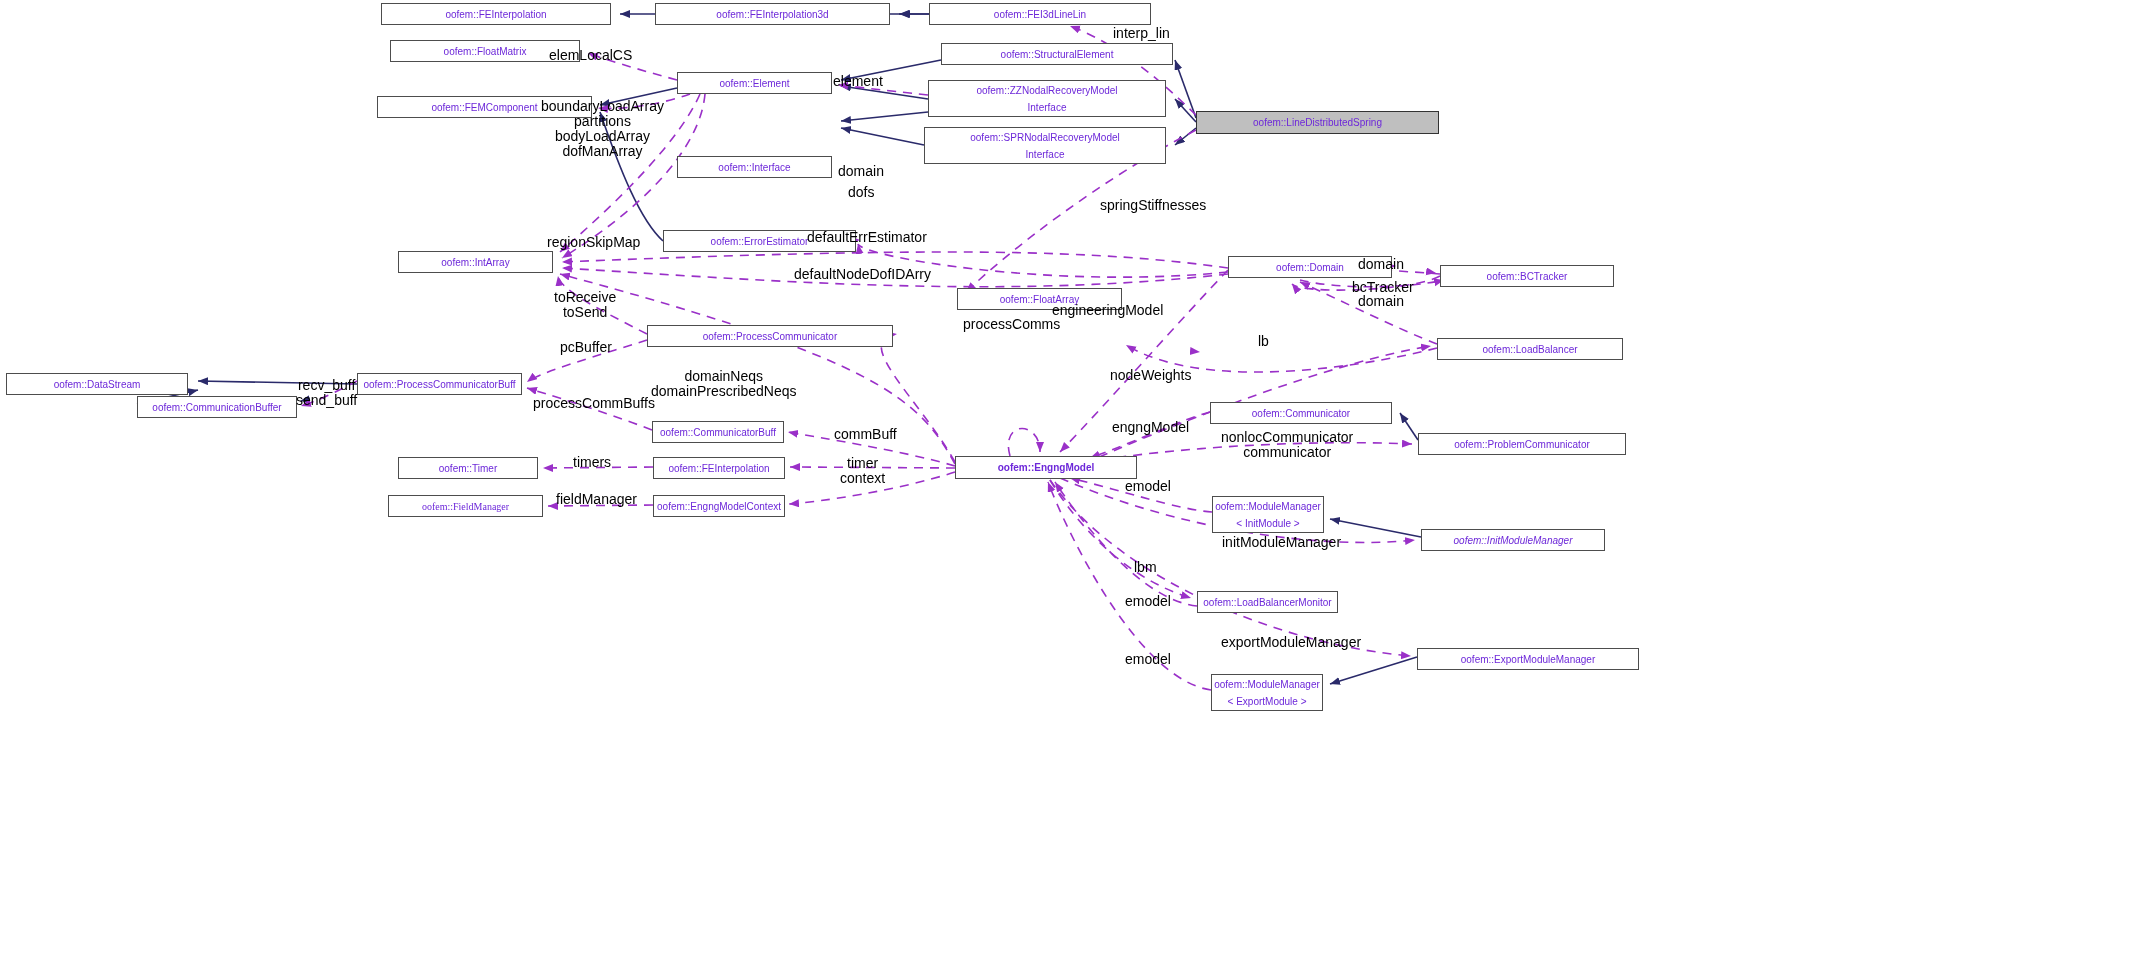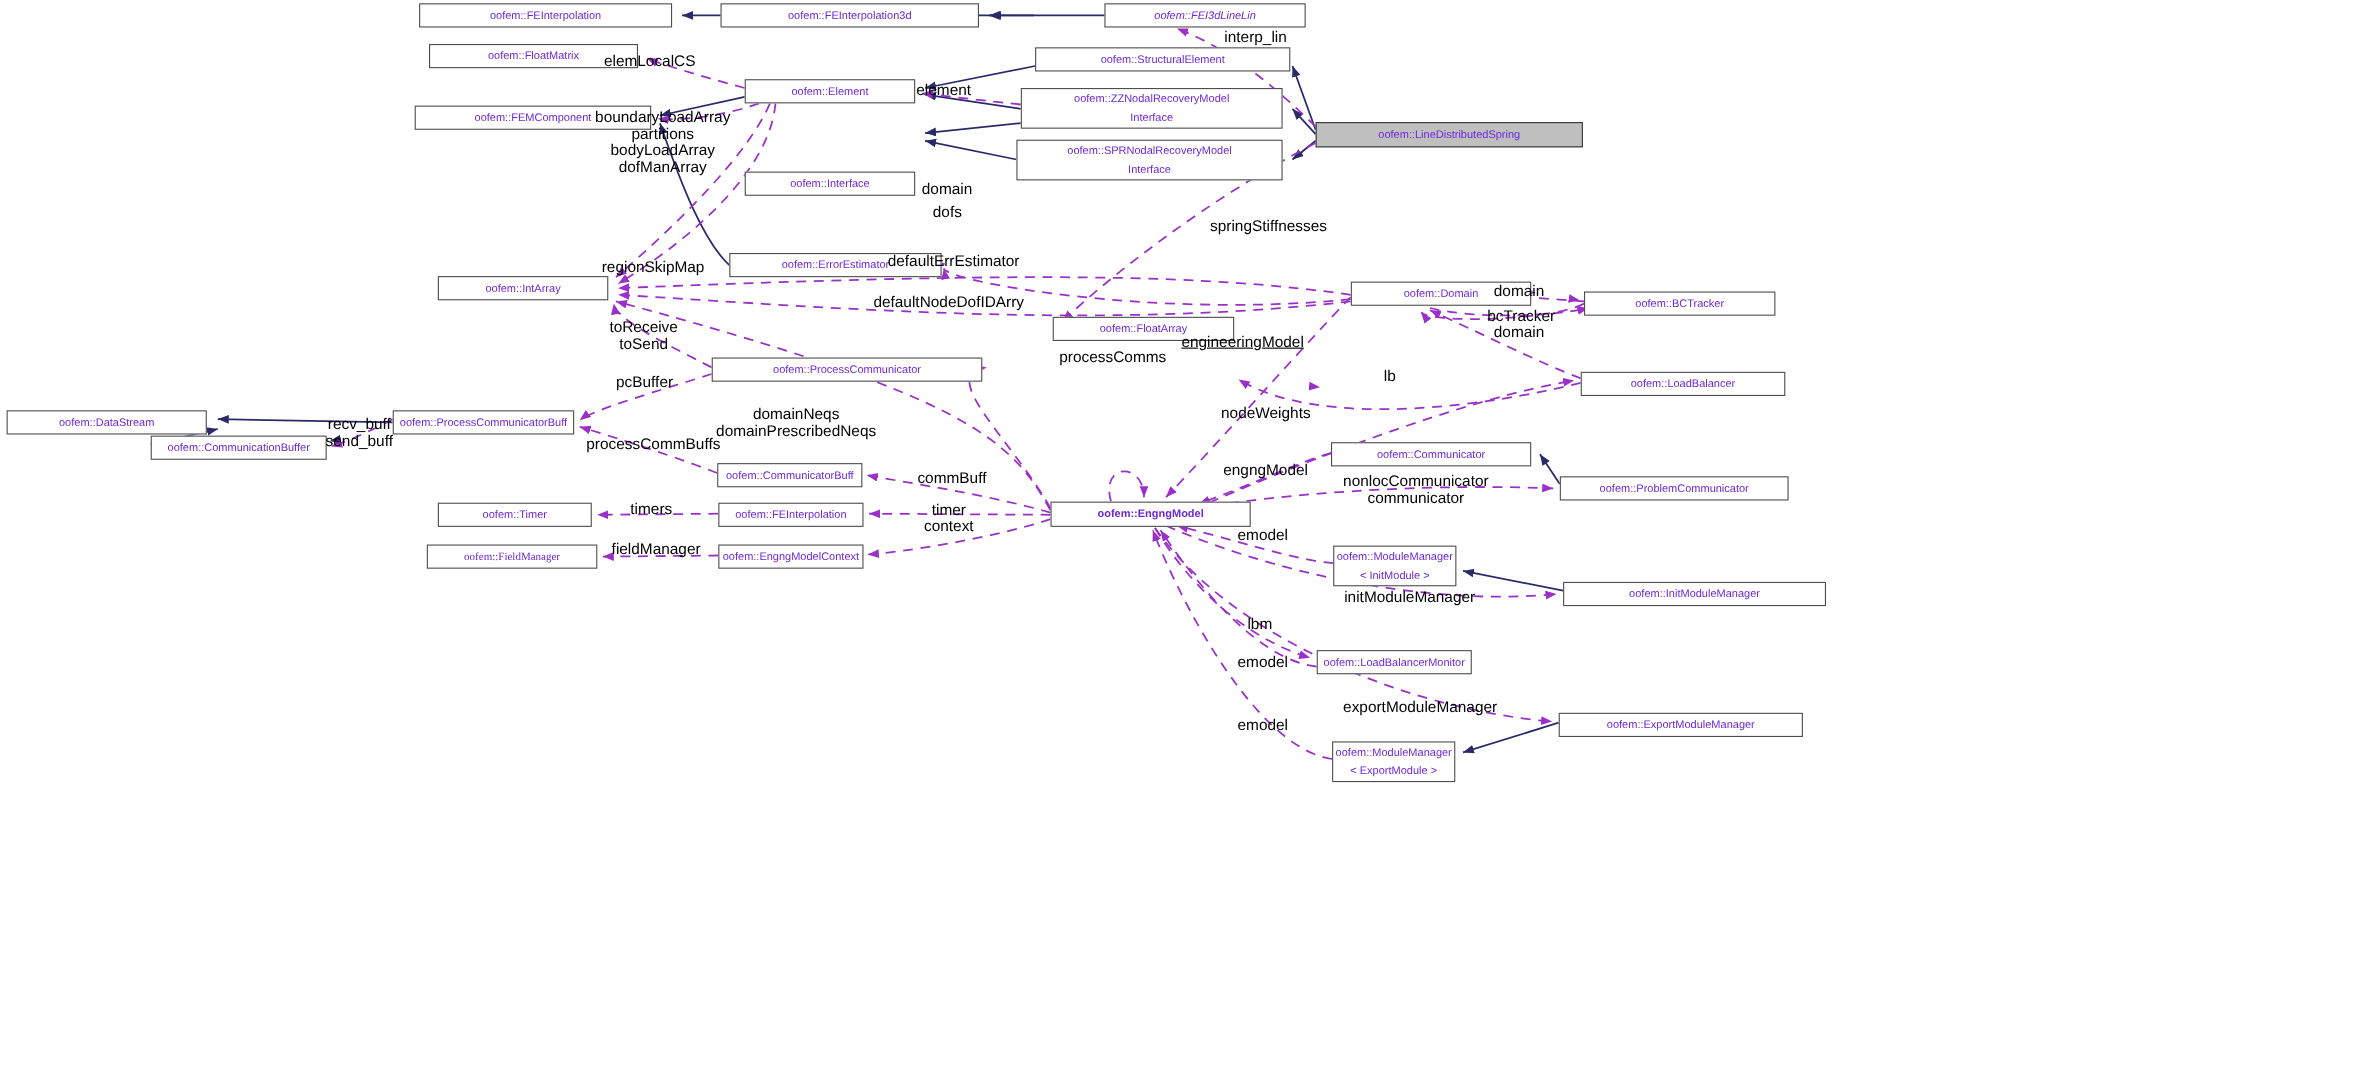--- a/index.html
+++ b/index.html
@@ -129,21 +129,21 @@
       <path d="M1050,480 C1080,530 1130,580 1191,598" marker-end="url(#arrow-assoc)"></path>
       <path d="M1197,606 C1140,600 1080,520 1055,482" marker-end="url(#arrow-assoc)"></path>
       <path d="M1050,480 C1120,580 1280,645 1411,656" marker-end="url(#arrow-assoc)"></path>
       <path d="M1211,690 C1140,680 1070,540 1048,482" marker-end="url(#arrow-assoc)"></path>
     </g>
   </svg>
 
   <div id="nodes-layer">
       <div class="node" style="left: 381px; top: 3px; width: 230px; height: 22px;">oofem::FEInterpolation</div>
       <div class="node" style="left: 655px; top: 3px; width: 235px; height: 22px;">oofem::FEInterpolation3d</div>
-      <div class="node" style="left: 1004px; top: 3px; width: 183px; height: 22px; font-style: italic;">oofem::FEI3dLineLin</div>
+      <div class="node" style="left: 929px; top: 3px; width: 222px; height: 22px;">oofem::FEI3dLineLin</div>
       <div class="node" style="left: 390px; top: 40px; width: 190px; height: 22px;">oofem::FloatMatrix</div>
       <div class="node" style="left: 941px; top: 43px; width: 232px; height: 22px;">oofem::StructuralElement</div>
       <div class="node" style="left: 677px; top: 72px; width: 155px; height: 22px;">oofem::Element</div>
       <div class="node" style="left: 928px; top: 80px; width: 238px; height: 37px;">oofem::ZZNodalRecoveryModel
 Interface</div>
       <div class="node" style="left: 377px; top: 96px; width: 215px; height: 22px;">oofem::FEMComponent</div>
       <div class="node" style="left: 677px; top: 112px; width: 155px; height: 22px; margin-top: 44px;">oofem::Interface</div>
       <div class="node" style="left: 924px; top: 127px; width: 242px; height: 37px;">oofem::SPRNodalRecoveryModel
 Interface</div>
       <div class="node highlight" style="left: 1196px; top: 111px; width: 243px; height: 23px;">oofem::LineDistributedSpring</div>
@@ -160,21 +160,21 @@
       <div class="node" style="left: 1210px; top: 402px; width: 182px; height: 22px;">oofem::Communicator</div>
       <div class="node" style="left: 652px; top: 421px; width: 132px; height: 22px;">oofem::CommunicatorBuff</div>
       <div class="node" style="left: 1418px; top: 433px; width: 208px; height: 22px;">oofem::ProblemCommunicator</div>
       <div class="node" style="left: 398px; top: 457px; width: 140px; height: 22px;">oofem::Timer</div>
       <div class="node" style="left: 653px; top: 457px; width: 132px; height: 22px;">oofem::FEInterpolation</div>
       <div class="node" style="left: 955px; top: 456px; width: 182px; height: 23px; font-weight: bold;">oofem::EngngModel</div>
       <div class="node" style="left: 388px; top: 495px; width: 155px; height: 22px; font-family: Liberation Serif, serif;">oofem::FieldManager</div>
       <div class="node" style="left: 653px; top: 495px; width: 132px; height: 22px;">oofem::EngngModelContext</div>
       <div class="node" style="left: 1212px; top: 496px; width: 112px; height: 37px;">oofem::ModuleManager
 &lt; InitModule &gt;</div>
-      <div class="node" style="left: 1421px; top: 529px; width: 239px; height: 22px;">oofem::InitModuleManager</div>
+      <div class="node" style="left: 1421px; top: 529px; width: 184px; height: 22px; font-style: italic;">oofem::InitModuleManager</div>
       <div class="node" style="left: 1197px; top: 591px; width: 141px; height: 22px;">oofem::LoadBalancerMonitor</div>
       <div class="node" style="left: 1417px; top: 648px; width: 222px; height: 22px;">oofem::ExportModuleManager</div>
       <div class="node" style="left: 1211px; top: 674px; width: 112px; height: 37px;">oofem::ModuleManager
 &lt; ExportModule &gt;</div>
     </div>
   <div id="labels-layer">
       <div class="edge-label" style="left: 1113px; top: 26px;">interp_lin</div>
       <div class="edge-label" style="left: 549px; top: 48px;">elemLocalCS</div>
       <div class="edge-label" style="left: 833px; top: 74px;">element</div>
       <div class="edge-label" style="left: 541px; top: 99px;">boundaryLoadArray
@@ -183,21 +183,21 @@
 dofManArray</div>
       <div class="edge-label" style="left: 838px; top: 164px;">domain</div>
       <div class="edge-label" style="left: 848px; top: 185px;">dofs</div>
       <div class="edge-label" style="left: 1100px; top: 198px;">springStiffnesses</div>
       <div class="edge-label" style="left: 547px; top: 235px;">regionSkipMap</div>
       <div class="edge-label" style="left: 807px; top: 230px;">defaultErrEstimator</div>
       <div class="edge-label" style="left: 1358px; top: 257px;">domain</div>
       <div class="edge-label" style="left: 1352px; top: 280px;">bcTracker</div>
       <div class="edge-label" style="left: 1358px; top: 294px;">domain</div>
       <div class="edge-label" style="left: 794px; top: 267px;">defaultNodeDofIDArry</div>
-      <div class="edge-label" style="left: 1074px; top: 303px; text-decoration: underline;">engineeringModel</div>
+      <div class="edge-label" style="left: 1052px; top: 303px;">engineeringModel</div>
       <div class="edge-label" style="left: 554px; top: 290px;">toReceive
 toSend</div>
       <div class="edge-label" style="left: 963px; top: 317px;">processComms</div>
       <div class="edge-label" style="left: 1258px; top: 334px;">lb</div>
       <div class="edge-label" style="left: 560px; top: 340px;">pcBuffer</div>
       <div class="edge-label" style="left: 1110px; top: 368px;">nodeWeights</div>
       <div class="edge-label" style="left: 296px; top: 378px;">recv_buff
 send_buff</div>
       <div class="edge-label" style="left: 651px; top: 369px;">domainNeqs
 domainPrescribedNeqs</div>

